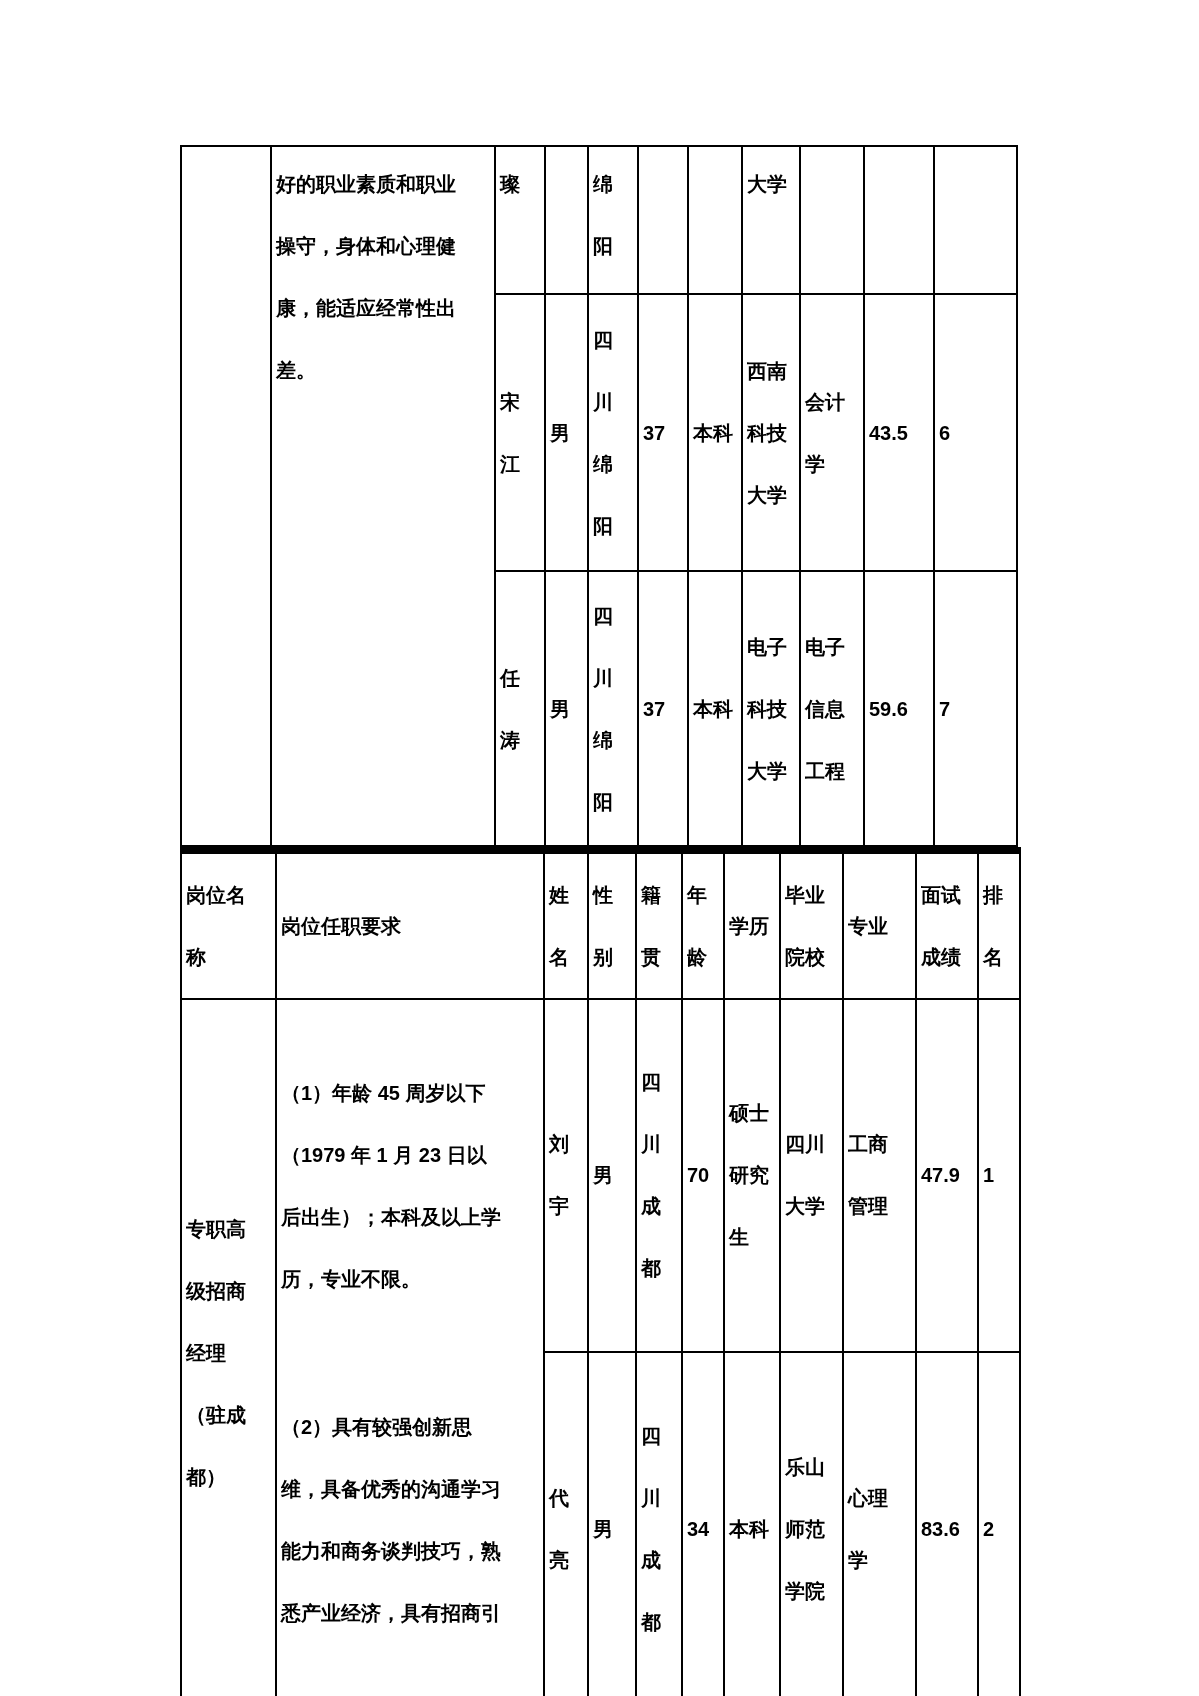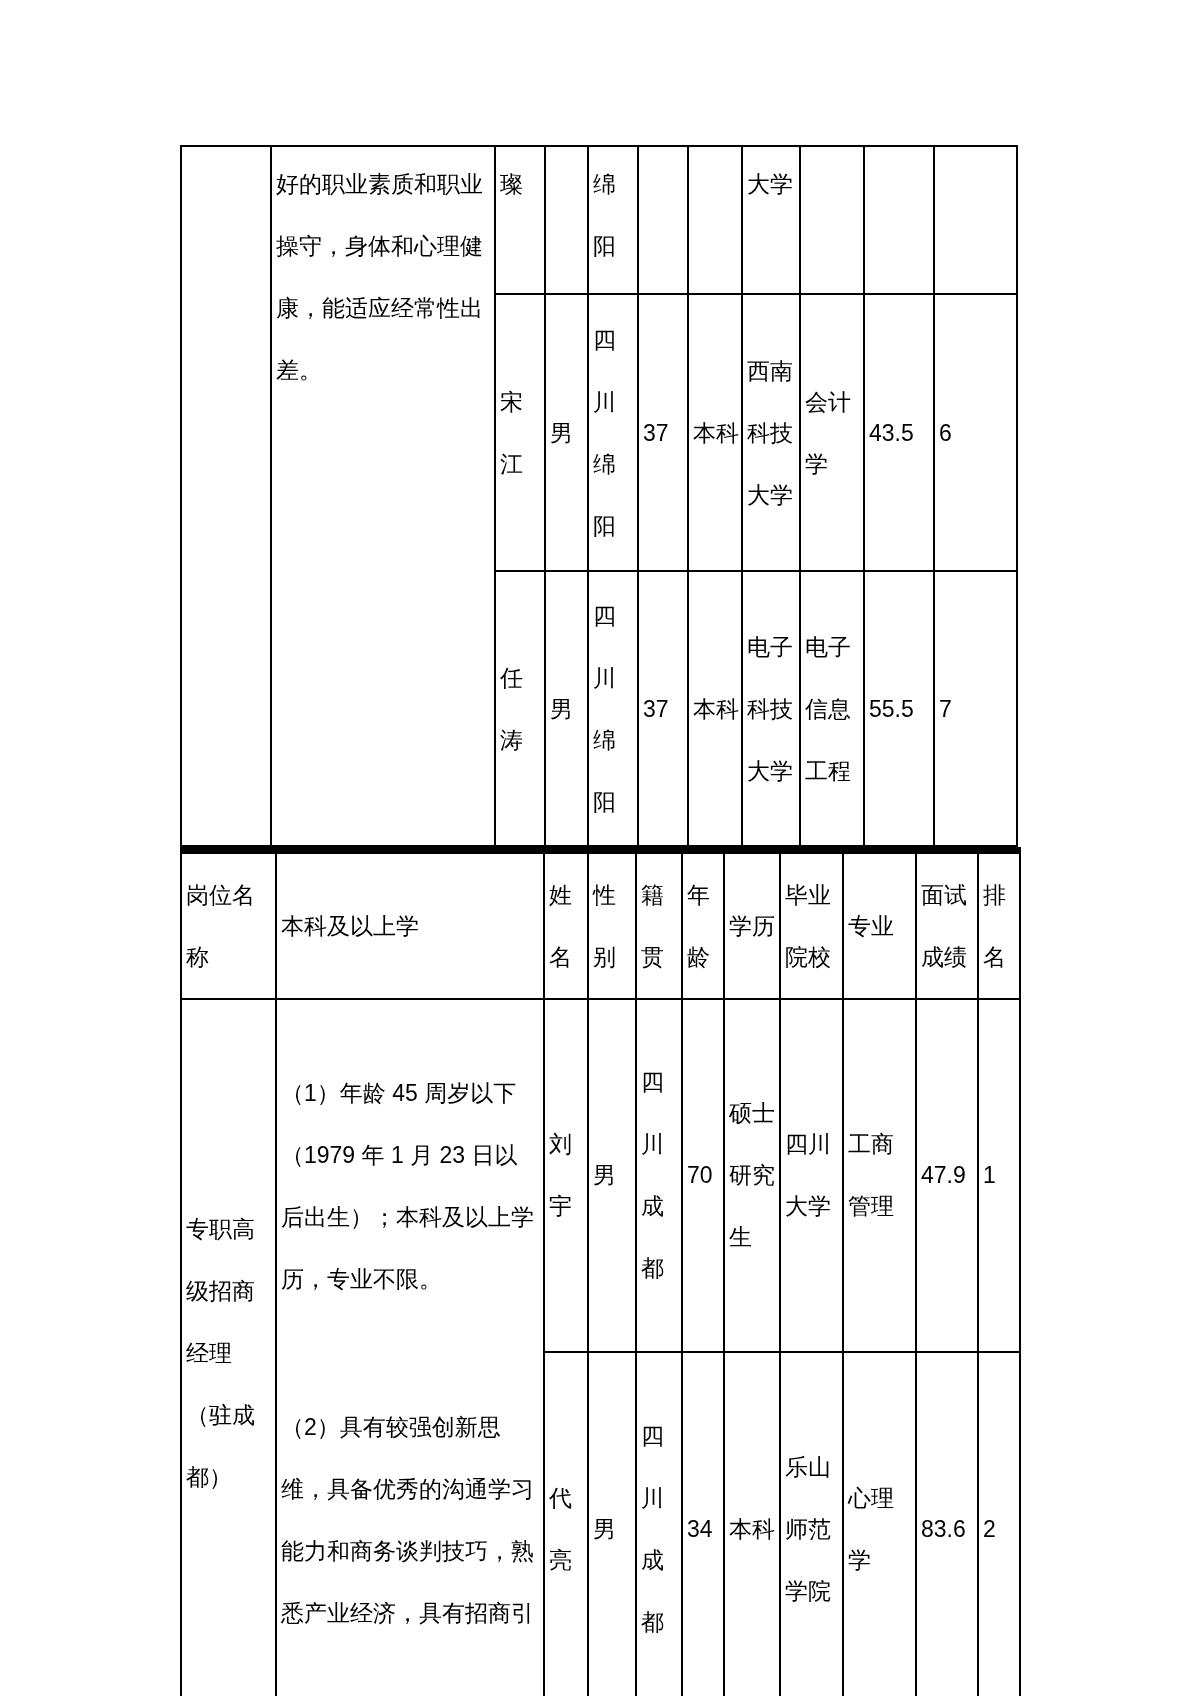--- a/index.html
+++ b/index.html
@@ -8,22 +8,22 @@
     width: 1199px; height: 1696px;
     position: relative;
     font-family: "Liberation Sans", sans-serif;
     color: #000;
     overflow: hidden;
   }
   .sheet { position: absolute; left: 180px; top: 145px; }
   table { border-collapse: collapse; table-layout: fixed; }
   td, th {
     border: 2px solid #000;
-    font-weight: normal;
-    font-size: 23px;
+    font-weight: bold;
+    font-size: 20px;
     line-height: 62px;
     vertical-align: middle;
     text-align: left;
     padding: 0 2px 0 4px;
     white-space: pre-line;
     overflow: hidden;
   }
   .t-new { border-top: 7px solid #000; }
   .va-top { vertical-align: top; padding-top: 6px; }
   .req p { white-space: pre-line; }
@@ -93,21 +93,21 @@
 绵
 阳</td>
       <td>37</td>
       <td>本科</td>
       <td>电子
 科技
 大学</td>
       <td>电子
 信息
 工程</td>
-      <td>55.5</td>
+      <td>59.6</td>
       <td>7</td>
     </tr>
   </tbody>
     </table>
 
   <table class="t-new">
     <colgroup>
       <col style="width:95px">
         <col style="width:268px">
         <col style="width:44px">
@@ -117,21 +117,21 @@
       <col style="width:56px">
         <col style="width:63px">
         <col style="width:73px">
       <col style="width:62px">
         <col style="width:42px">
     </colgroup>
     <tbody>
         <tr style="height:148px">
       <th>岗位名
 称</th>
-      <th>本科及以上学</th>
+      <th>岗位任职要求</th>
       <th>姓
 名</th>
       <th>性
 别</th>
       <th>籍
 贯</th>
       <th>年
 龄</th>
       <th>学历</th>
       <th>毕业

